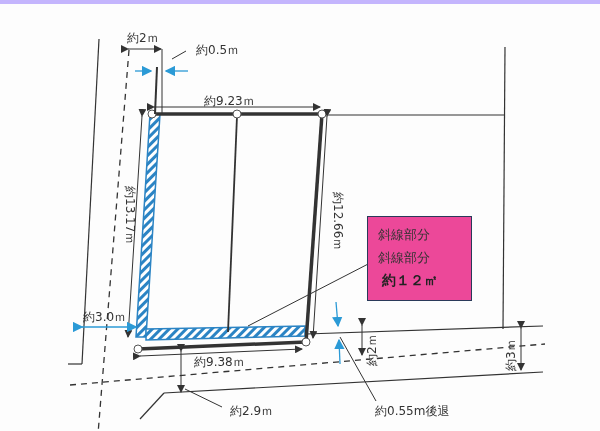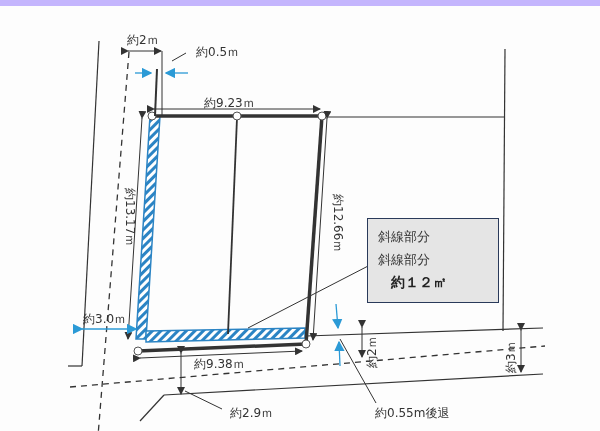--- a/index.html
+++ b/index.html
@@ -1,21 +1,21 @@
 <!DOCTYPE html>
 <html><head>
 <meta charset="utf-8">
 <style>
   html,body{margin:0;padding:0;background:#fff;}
-  #root{position:relative;width:600px;height:431px;overflow:hidden;background:#fdfdfd;border-top:6px solid #c4b5fd;box-sizing:border-box;}
+  #root{position:relative;width:600px;height:431px;overflow:hidden;background:#fdfdfd;border-top:4px solid #c4b5fd;box-sizing:border-box;}
   svg{position:absolute;left:0;top:0;}
   .lbl{font-family:"DejaVu Sans",sans-serif;fill:#333;}
-  .box{position:absolute;left:367px;top:212px;width:132px;height:85px;border:1.5px solid #2a3a5a;background:#e5e5e5;box-sizing:border-box;padding:6px 0 0 10px;font-family:"DejaVu Sans",sans-serif;color:#333;}
+  .box{position:absolute;left:367px;top:212px;width:105px;height:85px;border:1.5px solid #2a3a5a;background:#ec4899;box-sizing:border-box;padding:6px 0 0 10px;font-family:"DejaVu Sans",sans-serif;color:#333;}
   .box .l{font-size:13px;line-height:23px;}
-  .box .l3{font-size:14px;font-weight:bold;color:#222;margin-left:13px;}
+  .box .l3{font-size:14px;font-weight:bold;color:#222;margin-left:4px;}
 </style>
 </head>
 <body>
 
 <div id="root">
 <svg width="600" height="431" viewBox="0 0 600 431">
   <defs>
     <pattern id="hatch" patternUnits="userSpaceOnUse" width="6" height="6" patternTransform="rotate(45)">
       <rect width="6" height="6" fill="#fff"></rect>
       <rect width="3" height="6" fill="#2b84c4"></rect>

